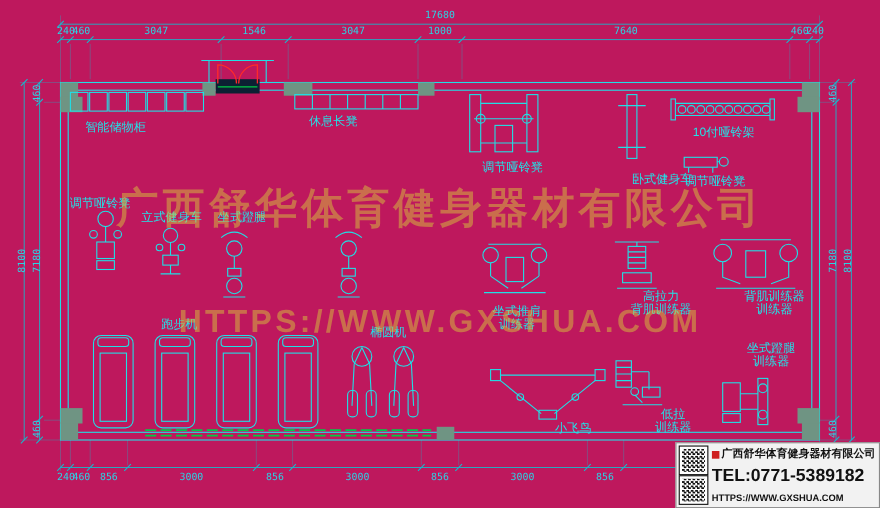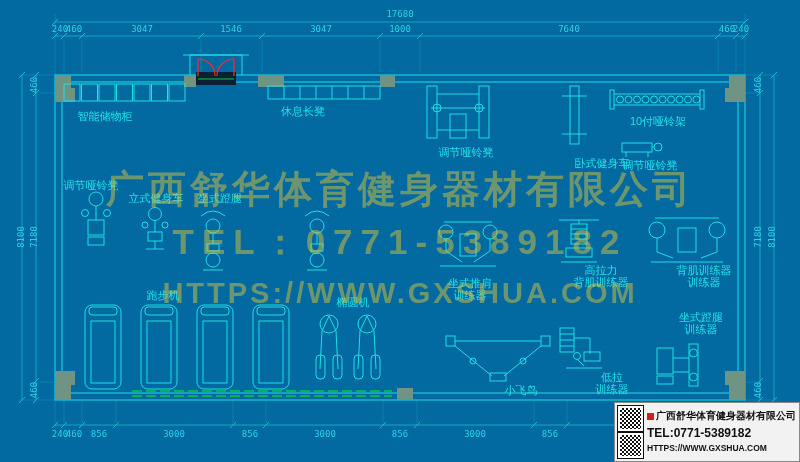--- a/index.html
+++ b/index.html
@@ -1,38 +1,38 @@
 <!DOCTYPE html>
 <html><head>
 <meta charset="utf-8">
 <style>
   *{margin:0;padding:0;box-sizing:border-box}
   html,body{background:#000;font-family:"Liberation Sans",sans-serif}
-  .canvas{position:relative;width:800px;height:462px;background:#0369a1;overflow:hidden}
+  .canvas{position:relative;width:800px;height:462px;background:#be185d;overflow:hidden}
   svg.drawing{position:absolute;left:0;top:0;display:block}
   .dim{position:absolute;color:#2bd3e4;font-size:9px;font-family:"DejaVu Sans Mono","Liberation Mono",monospace;white-space:nowrap}
   .cx{transform:translateX(-50%)}
   .rot{transform:translate(-50%,-50%) rotate(-90deg)}
   .lbl{position:absolute;color:#22e2e8;font-size:11px;line-height:12px;text-align:center;transform:translateX(-50%);white-space:nowrap}
   .title-block{position:absolute;left:397px;top:149px;transform:translateX(-50%);text-align:center;color:#22e2e8;white-space:nowrap}
   .title-block .t1{font-size:12px;line-height:13px}
   .title-block .t2{font-size:11px;line-height:12px}
   .wm{position:absolute;left:0;width:100%;text-align:center;color:#d7c43c;font-weight:bold;opacity:.5;white-space:nowrap;pointer-events:none}
   .wm1{top:164px;font-size:38px;letter-spacing:4px}
   .wm2{top:219px;font-size:35px;letter-spacing:8px}
   .wm3{top:277px;font-size:29px;letter-spacing:3px}
   .infobox{position:absolute;left:614px;top:402px;width:186px;height:60px;background:#f2f2f2;border:1px solid #888;
            display:flex;align-items:center;gap:4px;padding:3px;z-index:5}
   .qr-col{display:flex;flex-direction:column;gap:2px}
   .qr{width:25px;height:25px;border:2px solid #fff;outline:1px solid #111;
       background:repeating-conic-gradient(#111 0% 25%, #fff 0% 50%);background-size:4px 4px}
   .info-text{color:#111;line-height:1.55;overflow:hidden}
   .info-company{font-size:10px;font-weight:bold;display:flex;align-items:center}
   .bullet{display:inline-block;width:7px;height:7px;background:#cf1f1f;margin-right:2px;flex:0 0 auto}
-  .info-tel{font-size:12px;font-weight:bold}
+  .info-tel{font-size:16px;font-weight:bold}
   .info-web{font-size:8.5px;font-weight:bold}
 </style>
 </head>
 <body>
 
 <div class="canvas">
 
   <svg class="drawing" width="800" height="462" viewBox="0 0 800 462">
 
     <g stroke="#17b9cc" stroke-width="0.8" fill="none">
@@ -295,21 +295,20 @@
     <div>训练器</div>
   </div>
   <div class="lbl" style="left:521px;top:384px">小飞鸟</div>
   <div class="lbl" style="left:612px;top:371px">
     <div>低拉</div>
     <div>训练器</div>
   </div>
 
 
   <div class="wm wm1">广西舒华体育健身器材有限公司</div>
-  <div class="wm wm2">TEL：0771-5389182</div>
   <div class="wm wm3">HTTPS://WWW.GXSHUA.COM</div>
 
   <div class="infobox">
     <div class="qr-col">
       <div class="qr"></div>
       <div class="qr"></div>
     </div>
     <div class="info-text">
       <div class="info-company">
         <span class="bullet"></span>

